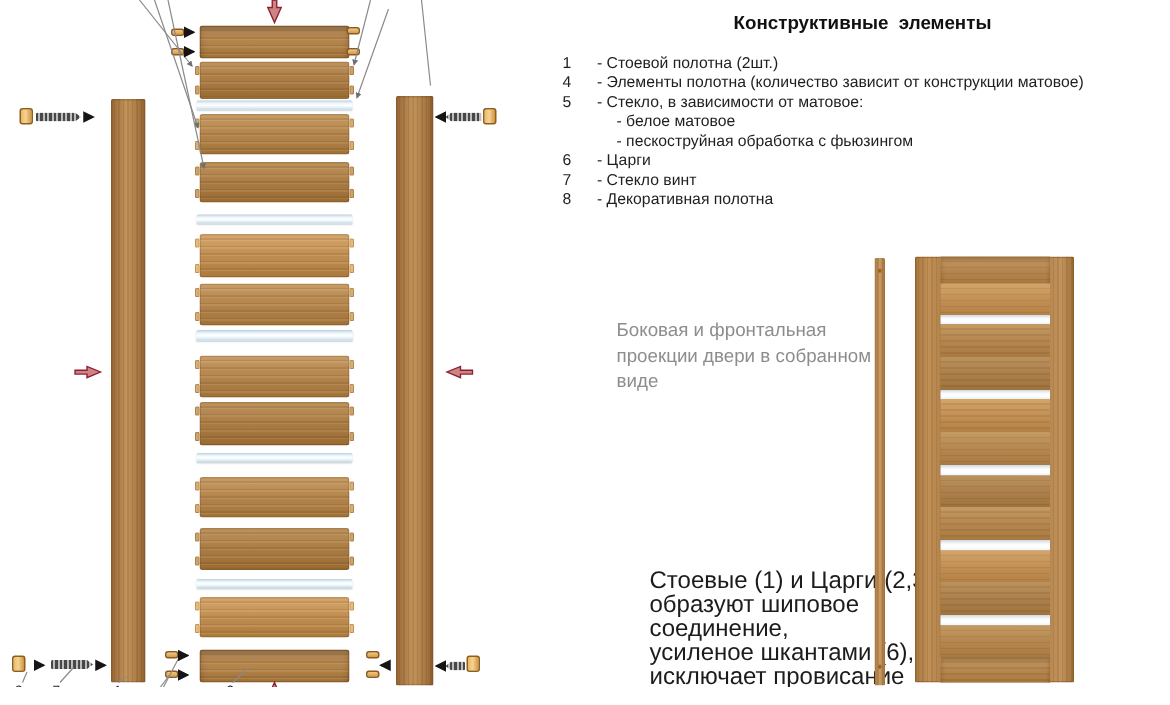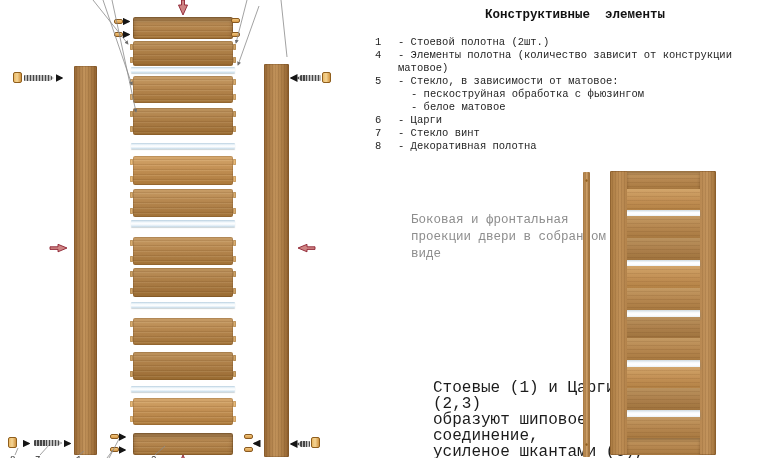--- a/index.html
+++ b/index.html
@@ -1,17 +1,17 @@
 <!DOCTYPE html>
 <html><head>
 <meta charset="utf-8">
 <style>
   html,body{margin:0;padding:0;background:#fff;}
   .screen{position:relative;width:780px;height:458px;background:#ffffff;overflow:hidden;
-          font-family:Liberation Mono, monospace;color:#1f1f1f;}
+          font-family:Liberation Sans, sans-serif;color:#1f1f1f;}
 
   
   .legend{position:absolute;left:375px;top:8px;width:400px;}
   .legend h1{margin:0 0 14px 0;font-size:12.5px;font-weight:bold;text-align:center;
              white-space:pre;color:#111;}
   .plist{font-size:10.5px;line-height:13px;}
   .prow{display:flex;}
   .pnum{flex:none;width:23px;}
   .pdesc{flex:1;}
   .psub{margin-left:36px;}
@@ -96,22 +96,22 @@
           <span class="pdesc">- Стоевой полотна (2шт.)</span>
         </div>
         <div class="prow">
           <span class="pnum">4</span>
           <span class="pdesc">- Элементы полотна (количество зависит от конструкции матовое)</span>
         </div>
         <div class="prow">
           <span class="pnum">5</span>
           <span class="pdesc">- Стекло, в зависимости от матовое:</span>
         </div>
+        <div class="psub">- белое матовое</div>
         <div class="psub">- пескоструйная обработка с фьюзингом</div>
-        <div class="psub">- белое матовое</div>
         <div class="prow">
           <span class="pnum">6</span>
           <span class="pdesc">- Царги</span>
         </div>
         <div class="prow">
           <span class="pnum">7</span>
           <span class="pdesc">- Стекло винт</span>
         </div>
         <div class="prow">
           <span class="pnum">8</span>

